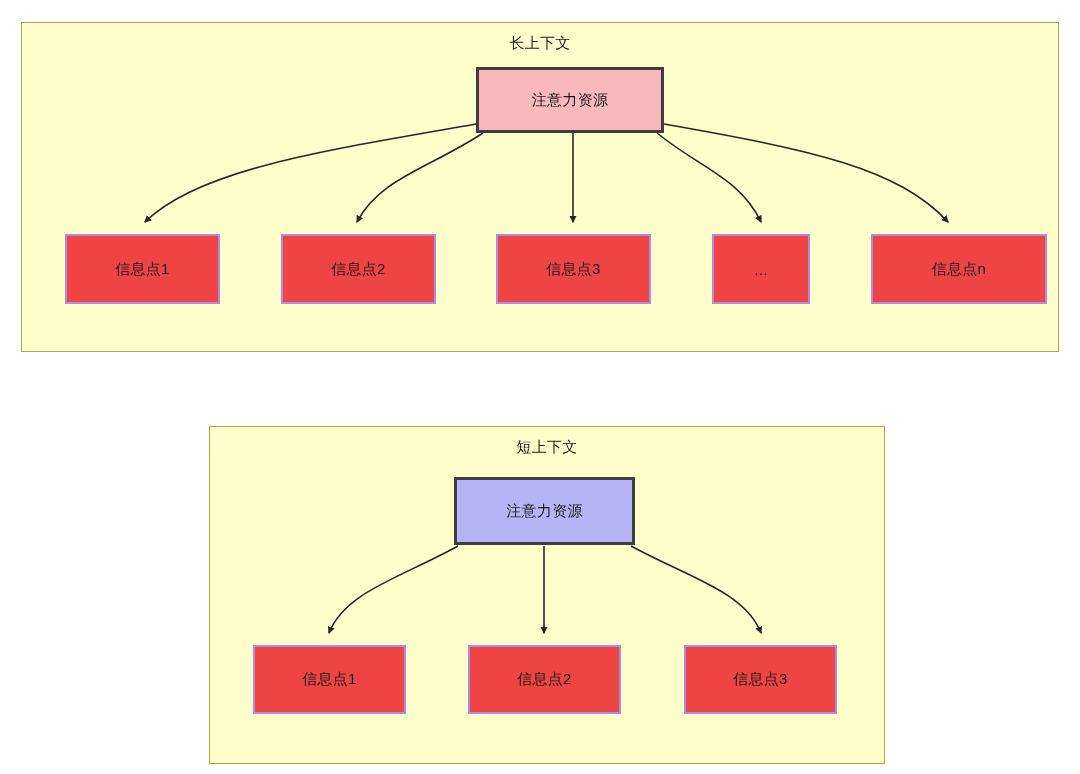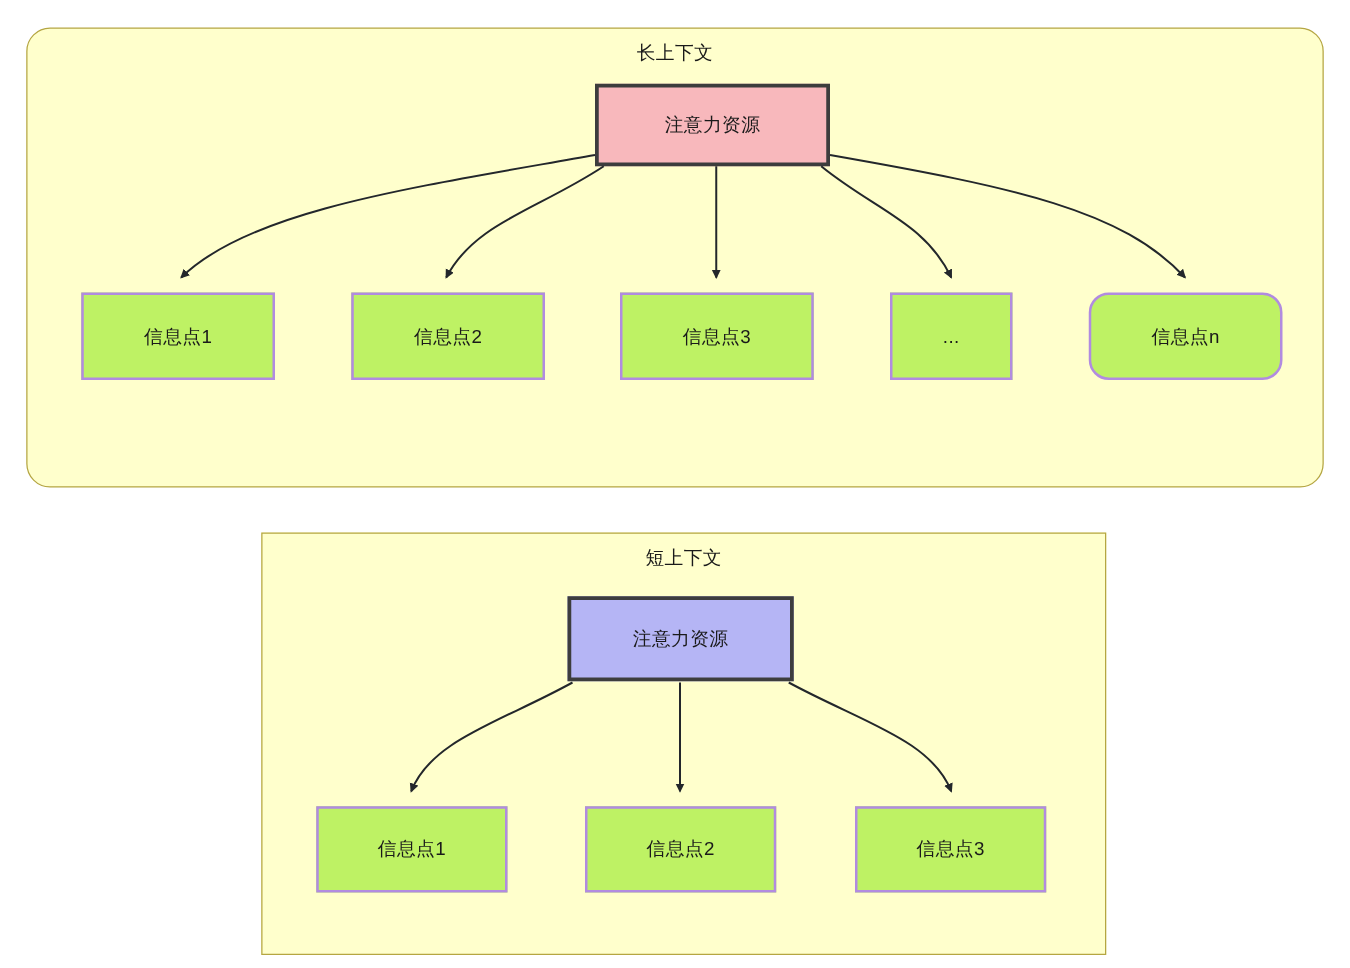--- a/index.html
+++ b/index.html
@@ -45,21 +45,21 @@
   }
   .node-root-long {
     background: #f8b8bc;
     border: 3px solid #3d3d3d;
   }
   .node-root-short {
     background: #b5b5f5;
     border: 3px solid #3d3d3d;
   }
   .node-info {
-    background: #bef264;
+    background: #ef4444;
     border: 2px solid #b18be0;
   }
   svg.edges {
     position: absolute;
     left: 0;
     top: 0;
     width: 1080px;
     height: 774px;
     pointer-events: none;
     overflow: visible;
@@ -68,41 +68,41 @@
     fill: none;
     stroke: #23272b;
     stroke-width: 1.6px;
   }
 </style>
 </head>
 <body>
 
 <div id="canvas">
 
-  <div class="group-box" style="left:21px; top:22px; width:1038px; height:368px;border-radius:19px;">
+  <div class="group-box" style="left:21px; top:22px; width:1038px; height:330px;">
     <div class="group-title" style="top:12px;">长上下文</div>
   </div>
 
   <div class="node node-root-long" style="left:476px; top:67px; width:188px; height:66px;">
     <span>注意力资源</span>
   </div>
 
   <div class="node node-info" style="left:65px; top:234px; width:155px; height:70px;">
     <span>信息点1</span>
   </div>
   <div class="node node-info" style="left:281px; top:234px; width:155px; height:70px;">
     <span>信息点2</span>
   </div>
   <div class="node node-info" style="left:496px; top:234px; width:155px; height:70px;">
     <span>信息点3</span>
   </div>
   <div class="node node-info" style="left:712px; top:234px; width:98px; height:70px;">
     <span>...</span>
   </div>
-  <div class="node node-info" style="left:871px; top:234px; width:155px; height:70px;border-radius:16px;">
+  <div class="node node-info" style="left:871px; top:234px; width:176px; height:70px;">
     <span>信息点n</span>
   </div>
 
   <div class="group-box" style="left:209px; top:426px; width:676px; height:338px;">
     <div class="group-title" style="top:12px;text-align:center;">短上下文</div>
   </div>
 
   <div class="node node-root-short" style="left:454px; top:477px; width:181px; height:68px;">
     <span>注意力资源</span>
   </div>

